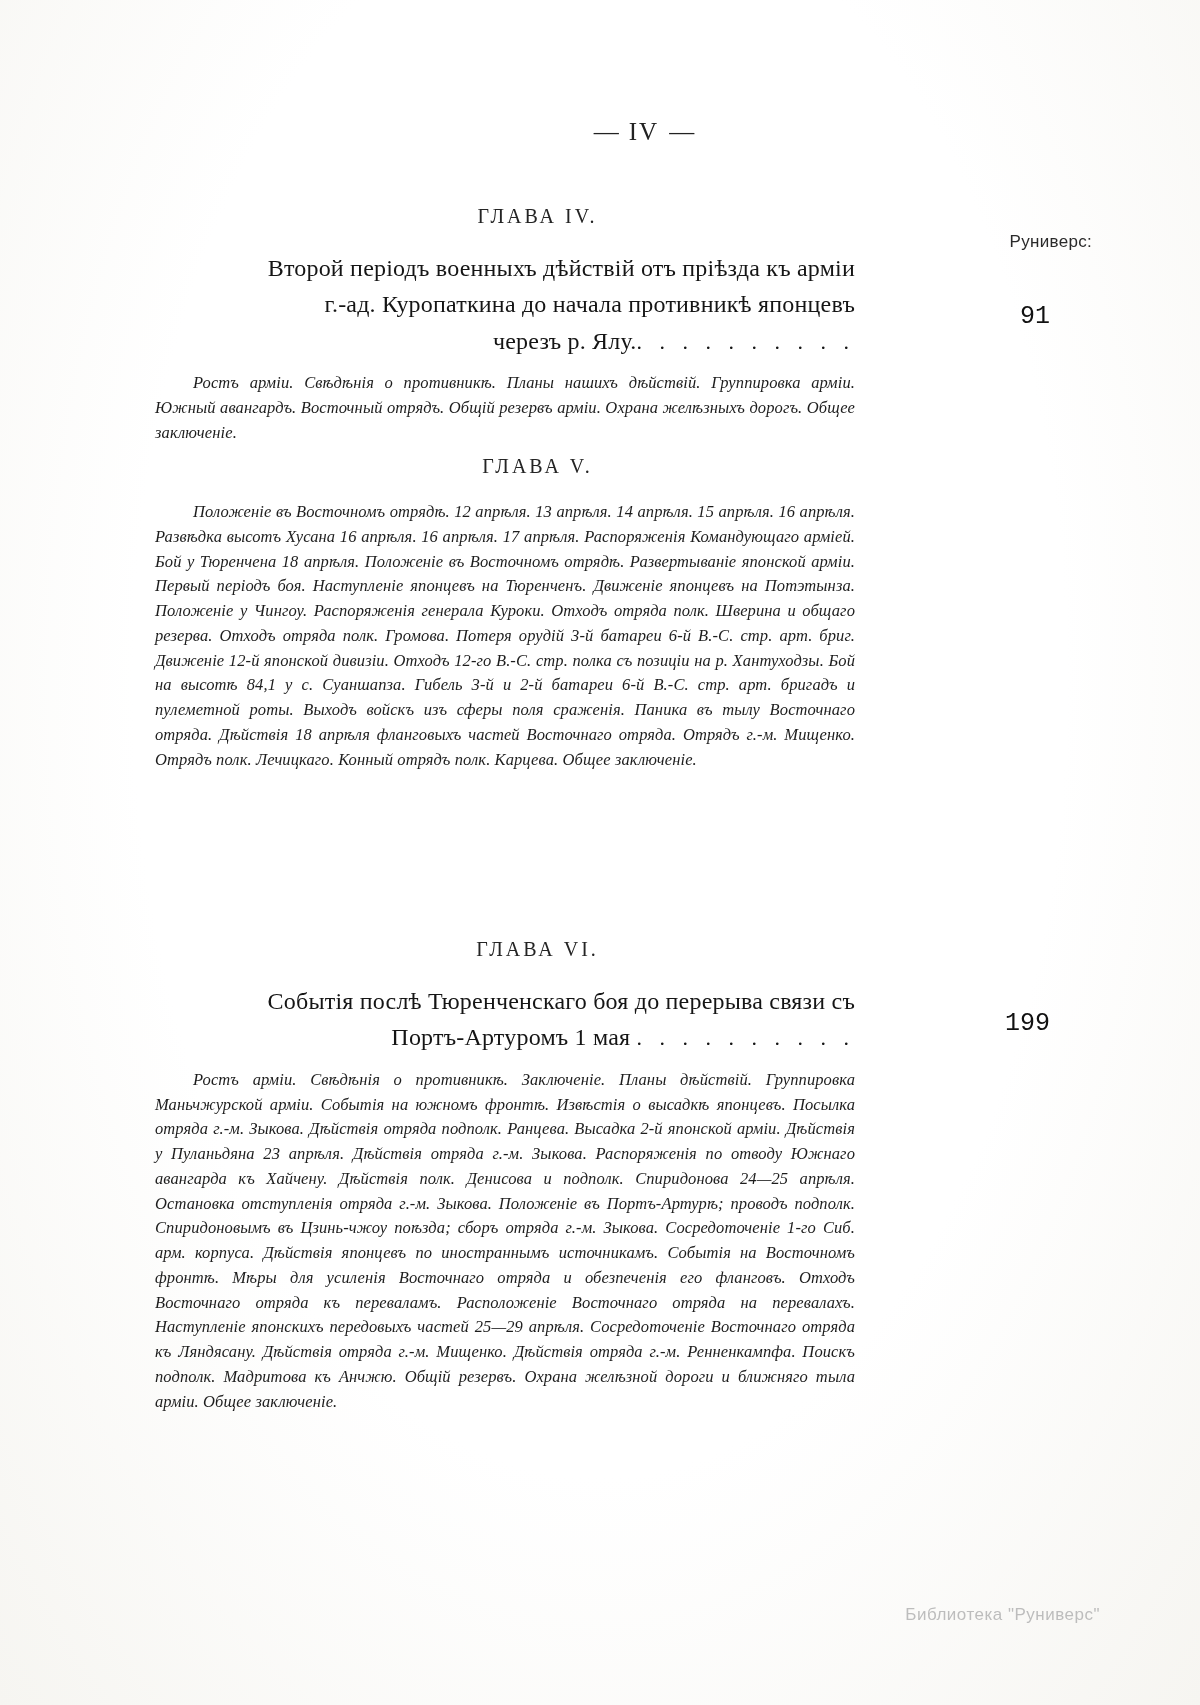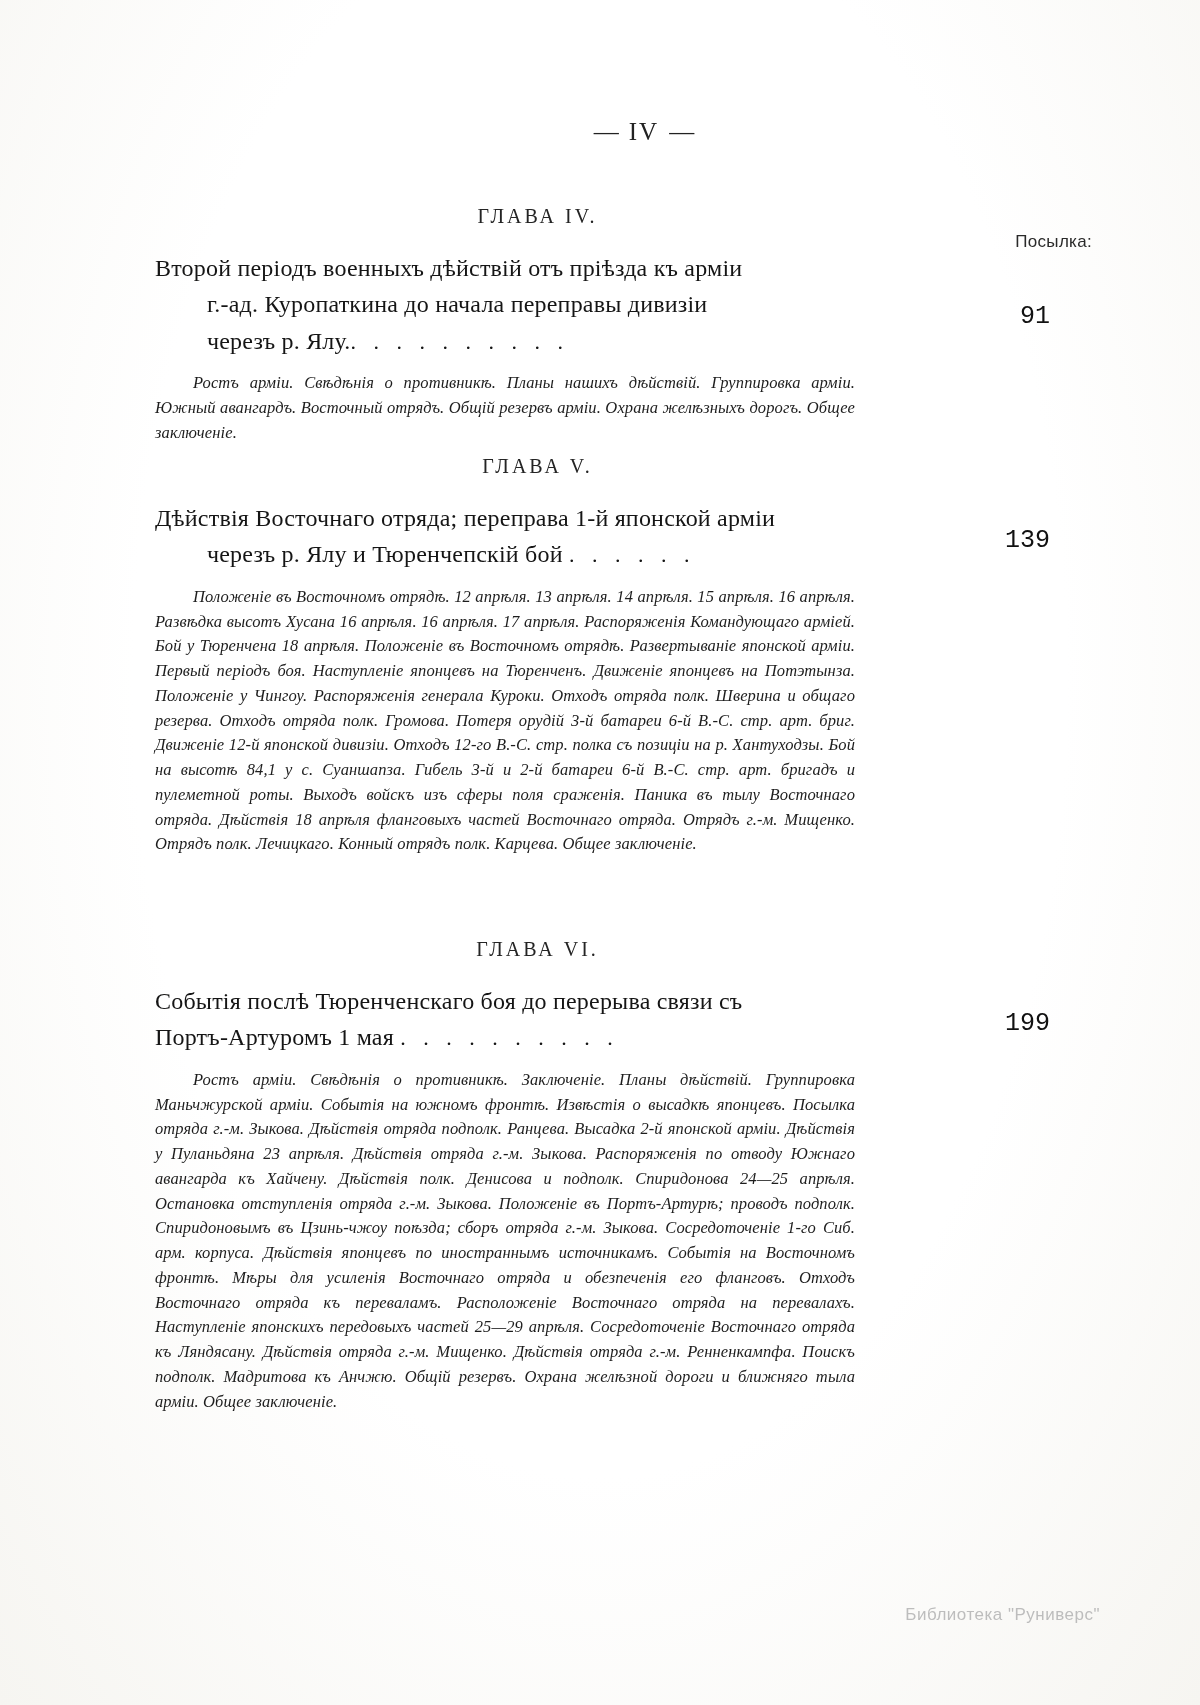--- a/index.html
+++ b/index.html
@@ -68,20 +68,21 @@
     margin-bottom: 22px;
     padding-right: 130px;
   }
   .entry {
     position: relative;
     font-size: 24px;
     line-height: 1.52;
     color: #151515;
     letter-spacing: 0.2px;
     width: 700px;
+    text-align: right;
   }
   .entry .line {
     display: block;
     white-space: nowrap;
   }
   .entry .line.indent { padding-left: 52px; }
   .entry .leaders {
     letter-spacing: 6px;
     font-size: 22px;
   }
@@ -127,44 +128,37 @@
 </head>
 <body>
 
 <div class="page">
   <div class="content">
 
     <div class="folio">
       <span class="dash">—</span><span>IV</span><span class="dash">—</span>
     </div>
 
-    <div class="pages-label">Посылка:</div>
+    <div class="pages-label">Руниверс:</div>
 
     <div class="chapter" id="chapter-4">
       <div class="chapter-head">ГЛАВА IV.</div>
       <div class="pn-wrap">
         <div class="entry">
           <span class="line">Второй періодъ военныхъ дѣйствій отъ пріѣзда къ арміи</span>
-          <span class="line indent">г.-ад. Куропаткина до начала переправы дивизіи</span>
+          <span class="line indent">г.-ад. Куропаткина до начала противникѣ японцевъ</span>
           <span class="line indent"><span>черезъ р. Ялу.</span><span class="leaders">. . . . . . . . . .</span></span>
         </div>
         <div class="pageno" style="top:52px">91</div>
       </div>
       <div class="abstract indented">Ростъ арміи. Свѣдѣнія о противникѣ. Планы нашихъ дѣйствій. Группировка арміи. Южный авангардъ. Восточный отрядъ. Общій резервъ арміи. Охрана желѣзныхъ дорогъ. Общее заключеніе.</div>
     </div>
 
     <div class="chapter" id="chapter-5">
       <div class="chapter-head">ГЛАВА V.</div>
-      <div class="pn-wrap">
-        <div class="entry">
-          <span class="line">Дѣйствія Восточнаго отряда; переправа 1-й японской арміи</span>
-          <span class="line indent"><span>черезъ р. Ялу и Тюренчепскій бой</span> <span class="leaders">. . . . . .</span></span>
-        </div>
-        <div class="pageno" style="top:26px">139</div>
-      </div>
       <div class="abstract indented">Положеніе въ Восточномъ отрядѣ. 12 апрѣля. 13 апрѣля. 14 апрѣля. 15 апрѣля. 16 апрѣля. Развѣдка высотъ Хусана 16 апрѣля. 16 апрѣля. 17 апрѣля. Распоряженія Командующаго арміей. Бой у Тюренчена 18 апрѣля. Положеніе въ Восточномъ отрядѣ. Развертываніе японской арміи. Первый періодъ боя. Наступленіе японцевъ на Тюренченъ. Движеніе японцевъ на Потэтынза. Положеніе у Чингоу. Распоряженія генерала Куроки. Отходъ отряда полк. Шверина и общаго резерва. Отходъ отряда полк. Громова. Потеря орудій 3-й батареи 6-й В.-С. стр. арт. бриг. Движеніе 12-й японской дивизіи. Отходъ 12-го В.-С. стр. полка съ позиціи на р. Хантуходзы. Бой на высотѣ 84,1 у с. Суаншапза. Гибель 3-й и 2-й батареи 6-й В.-С. стр. арт. бригадъ и пулеметной роты. Выходъ войскъ изъ сферы поля сраженія. Паника въ тылу Восточнаго отряда. Дѣйствія 18 апрѣля фланговыхъ частей Восточнаго отряда. Отрядъ г.-м. Мищенко. Отрядъ полк. Лечицкаго. Конный отрядъ полк. Карцева. Общее заключеніе.</div>
     </div>
 
     <div class="chapter" id="chapter-6">
       <div class="chapter-head">ГЛАВА VI.</div>
       <div class="pn-wrap">
         <div class="entry">
           <span class="line">Событія послѣ Тюренченскаго боя до перерыва связи съ</span>
           <span class="line"><span>Портъ-Артуромъ 1 мая</span> <span class="leaders">. . . . . . . . . .</span></span>
         </div>

